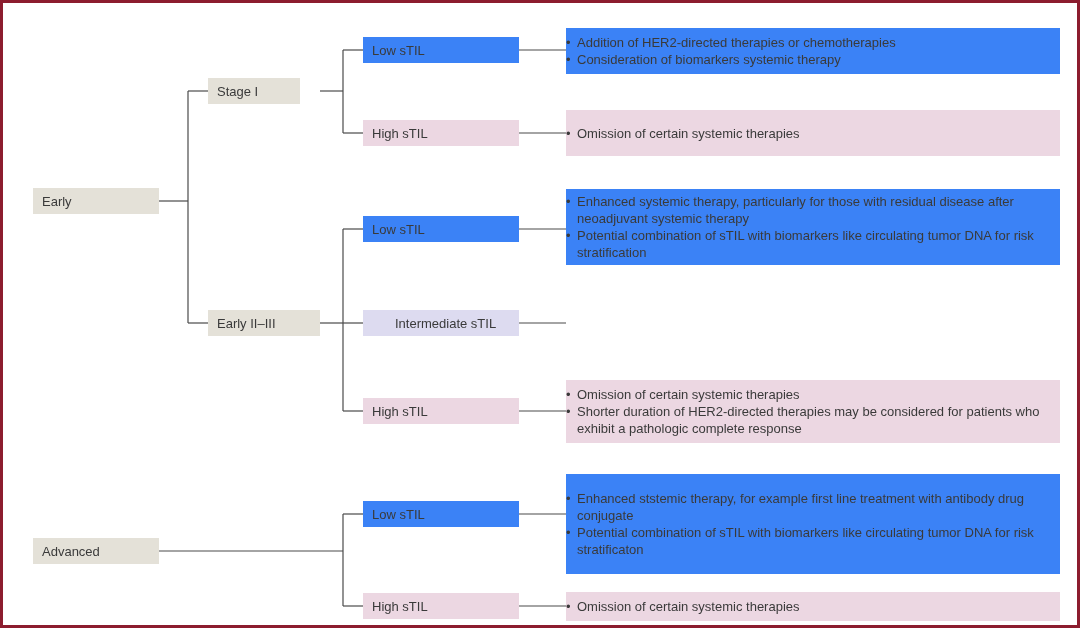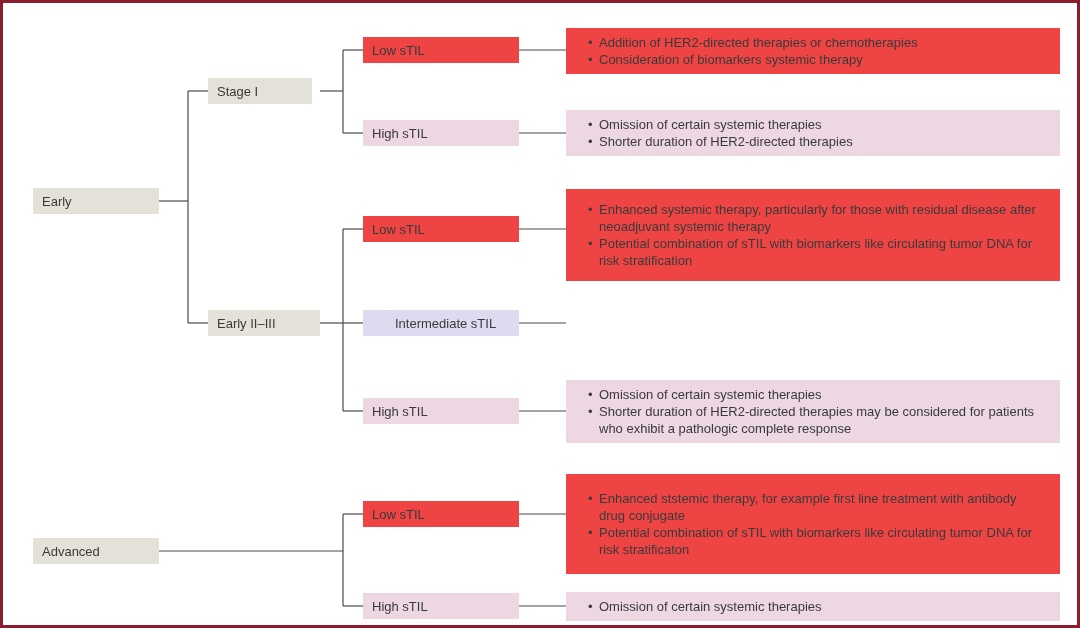--- a/index.html
+++ b/index.html
@@ -29,39 +29,39 @@
     align-items: center;
     padding: 0 9px;
     white-space: nowrap;
   }
   .outcome {
     position: absolute;
     box-sizing: border-box;
     display: flex;
     flex-direction: column;
     justify-content: center;
-    padding: 4px 22px;
+    padding: 4px 0;
   }
   .outcome ul {
     margin: 0;
     padding: 0;
     list-style: none;
   }
   .outcome li {
     position: relative;
     padding-left: 11px;
     line-height: 17px;
   }
   .outcome li::before {
     content: "\2022";
     position: absolute;
     left: 0;
   }
   .beige  { background: #e4e1d8; }
-  .blue   { background: #ef4444; }
+  .blue   { background: #3b82f6; }
   .pink   { background: #ecd7e2; }
   .purple { background: #dddbf0; }
 </style>
 </head>
 <body>
 
 <div class="frame">
 
   <svg class="connectors" viewBox="0 0 1080 628" xmlns="http://www.w3.org/2000/svg">
     <g stroke="#4a4a4a" stroke-width="1.2" fill="none">
@@ -93,46 +93,45 @@
       <path d="M516 320 H563"></path>
       <path d="M516 408 H563"></path>
       <path d="M516 511 H563"></path>
       <path d="M516 603 H563"></path>
     </g>
   </svg>
 
   <div class="node beige" style="left:30px; top:535px; width:126px;">Advanced</div>
   <div class="node beige" style="left:30px; top:185px; width:126px;">Early</div>
 
-  <div class="node beige" style="left:205px; top:75px; width:104px;">Stage I</div>
+  <div class="node beige" style="left:205px; top:75px; width:92px;">Stage I</div>
   <div class="node beige" style="left:205px; top:307px; width:112px;">Early II–III</div>
 
   <div class="node blue" style="left:360px; top:34px; width:156px;">Low sTIL</div>
   <div class="node pink" style="left:360px; top:117px; width:156px;">High sTIL</div>
   <div class="node blue" style="left:360px; top:213px; width:156px;">Low sTIL</div>
   <div class="node purple" style="left:360px; top:307px; width:156px;padding-left:32px;">Intermediate sTIL</div>
   <div class="node pink" style="left:360px; top:395px; width:156px;">High sTIL</div>
   <div class="node blue" style="left:360px; top:498px; width:156px;">Low sTIL</div>
   <div class="node pink" style="left:360px; top:590px; width:156px;">High sTIL</div>
 
   <div class="outcome blue" style="left:563px; top:25px; width:494px; height:46px;">
     <ul>
       <li>Addition of HER2-directed therapies or chemotherapies</li>
       <li>Consideration of biomarkers systemic therapy</li>
     </ul>
   </div>
 
   <div class="outcome pink" style="left:563px; top:107px; width:494px; height:46px;">
     <ul>
       <li>Omission of certain systemic therapies</li>
-      <li>Shorter duration of HER2-directed therapies</li>
     </ul>
   </div>
 
-  <div class="outcome blue" style="left:563px; top:186px; width:494px; height:92px;">
+  <div class="outcome blue" style="left:563px; top:186px; width:494px; height:76px;">
     <ul>
       <li>Enhanced systemic therapy, particularly for those with residual disease after neoadjuvant systemic therapy</li>
       <li>Potential combination of sTIL with biomarkers like circulating tumor DNA for risk stratification</li>
     </ul>
   </div>
 
 
   <div class="outcome pink" style="left:563px; top:377px; width:494px; height:63px;">
     <ul>
       <li>Omission of certain systemic therapies</li>

